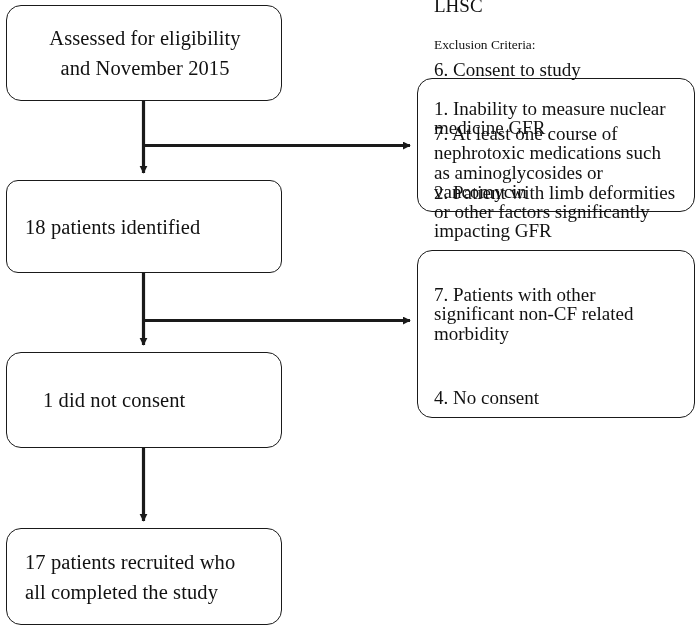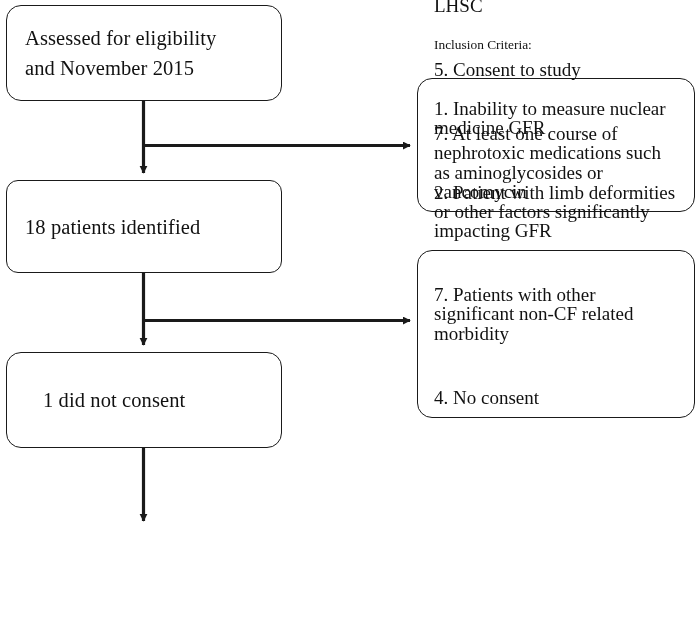--- a/index.html
+++ b/index.html
@@ -54,21 +54,21 @@
   .criteria-title {
     font-size: 13.4px;
     line-height: 19.2px;
     white-space: nowrap;
   }
   .criteria-item {
     font-size: 19px;
     line-height: 19.2px;
   }
   
-  #node-assessed      { left: 6px;   top: 5px;   width: 276px; height: 96px; }
+  #node-assessed      { left: 6px;   top: 5px;   width: 276px; height: 96px; text-align: center; }
   #node-identified    { left: 6px;   top: 180px; width: 276px; height: 93px; border-radius: 12px; }
   #node-not-consent   { left: 6px;   top: 352px; width: 276px; height: 96px; padding-left: 36px; }
   #node-recruited     { left: 6px;   top: 528px; width: 276px; height: 97px; }
   #node-inclusion     { left: 417px; top: 78px;  width: 278px; height: 134px; }
   #node-exclusion     { left: 417px; top: 250px; width: 278px; height: 168px; }
 </style>
 </head>
 <body>
 
 <div id="flow-canvas">
@@ -95,29 +95,33 @@
   </div>
 
   <div class="node main-node" id="node-identified">
     <div class="main-line">18 patients identified</div>
   </div>
 
   <div class="node main-node" id="node-not-consent">
     <div class="main-line">1 did not consent</div>
   </div>
 
+  <div class="node main-node" id="node-recruited">
+    <div class="main-line">17 patients recruited who</div>
+    <div class="main-line">all completed the study</div>
+  </div>
 
   <div class="node criteria-node" id="node-inclusion">
     <div class="criteria-title">Inclusion Criteria:</div>
     <div class="criteria-item">1. Patient with CF followed at LHSC</div>
-    <div class="criteria-item">5. Consent to study</div>
+    <div class="criteria-item">6. Consent to study</div>
     <div class="criteria-item">7. At least one course of nephrotoxic medications such as aminoglycosides or vancomycin</div>
   </div>
 
   <div class="node criteria-node" id="node-exclusion">
-    <div class="criteria-title">Inclusion Criteria:</div>
+    <div class="criteria-title">Exclusion Criteria:</div>
     <div class="criteria-item">1. Inability to measure nuclear medicine GFR</div>
     <div class="criteria-item">2. Patient with limb deformities or other factors significantly impacting GFR</div>
     <div class="criteria-item">7. Patients with other significant non-CF related morbidity</div>
     <div class="criteria-item">4. No consent</div>
   </div>
 
 </div>
 
 </body></html>

